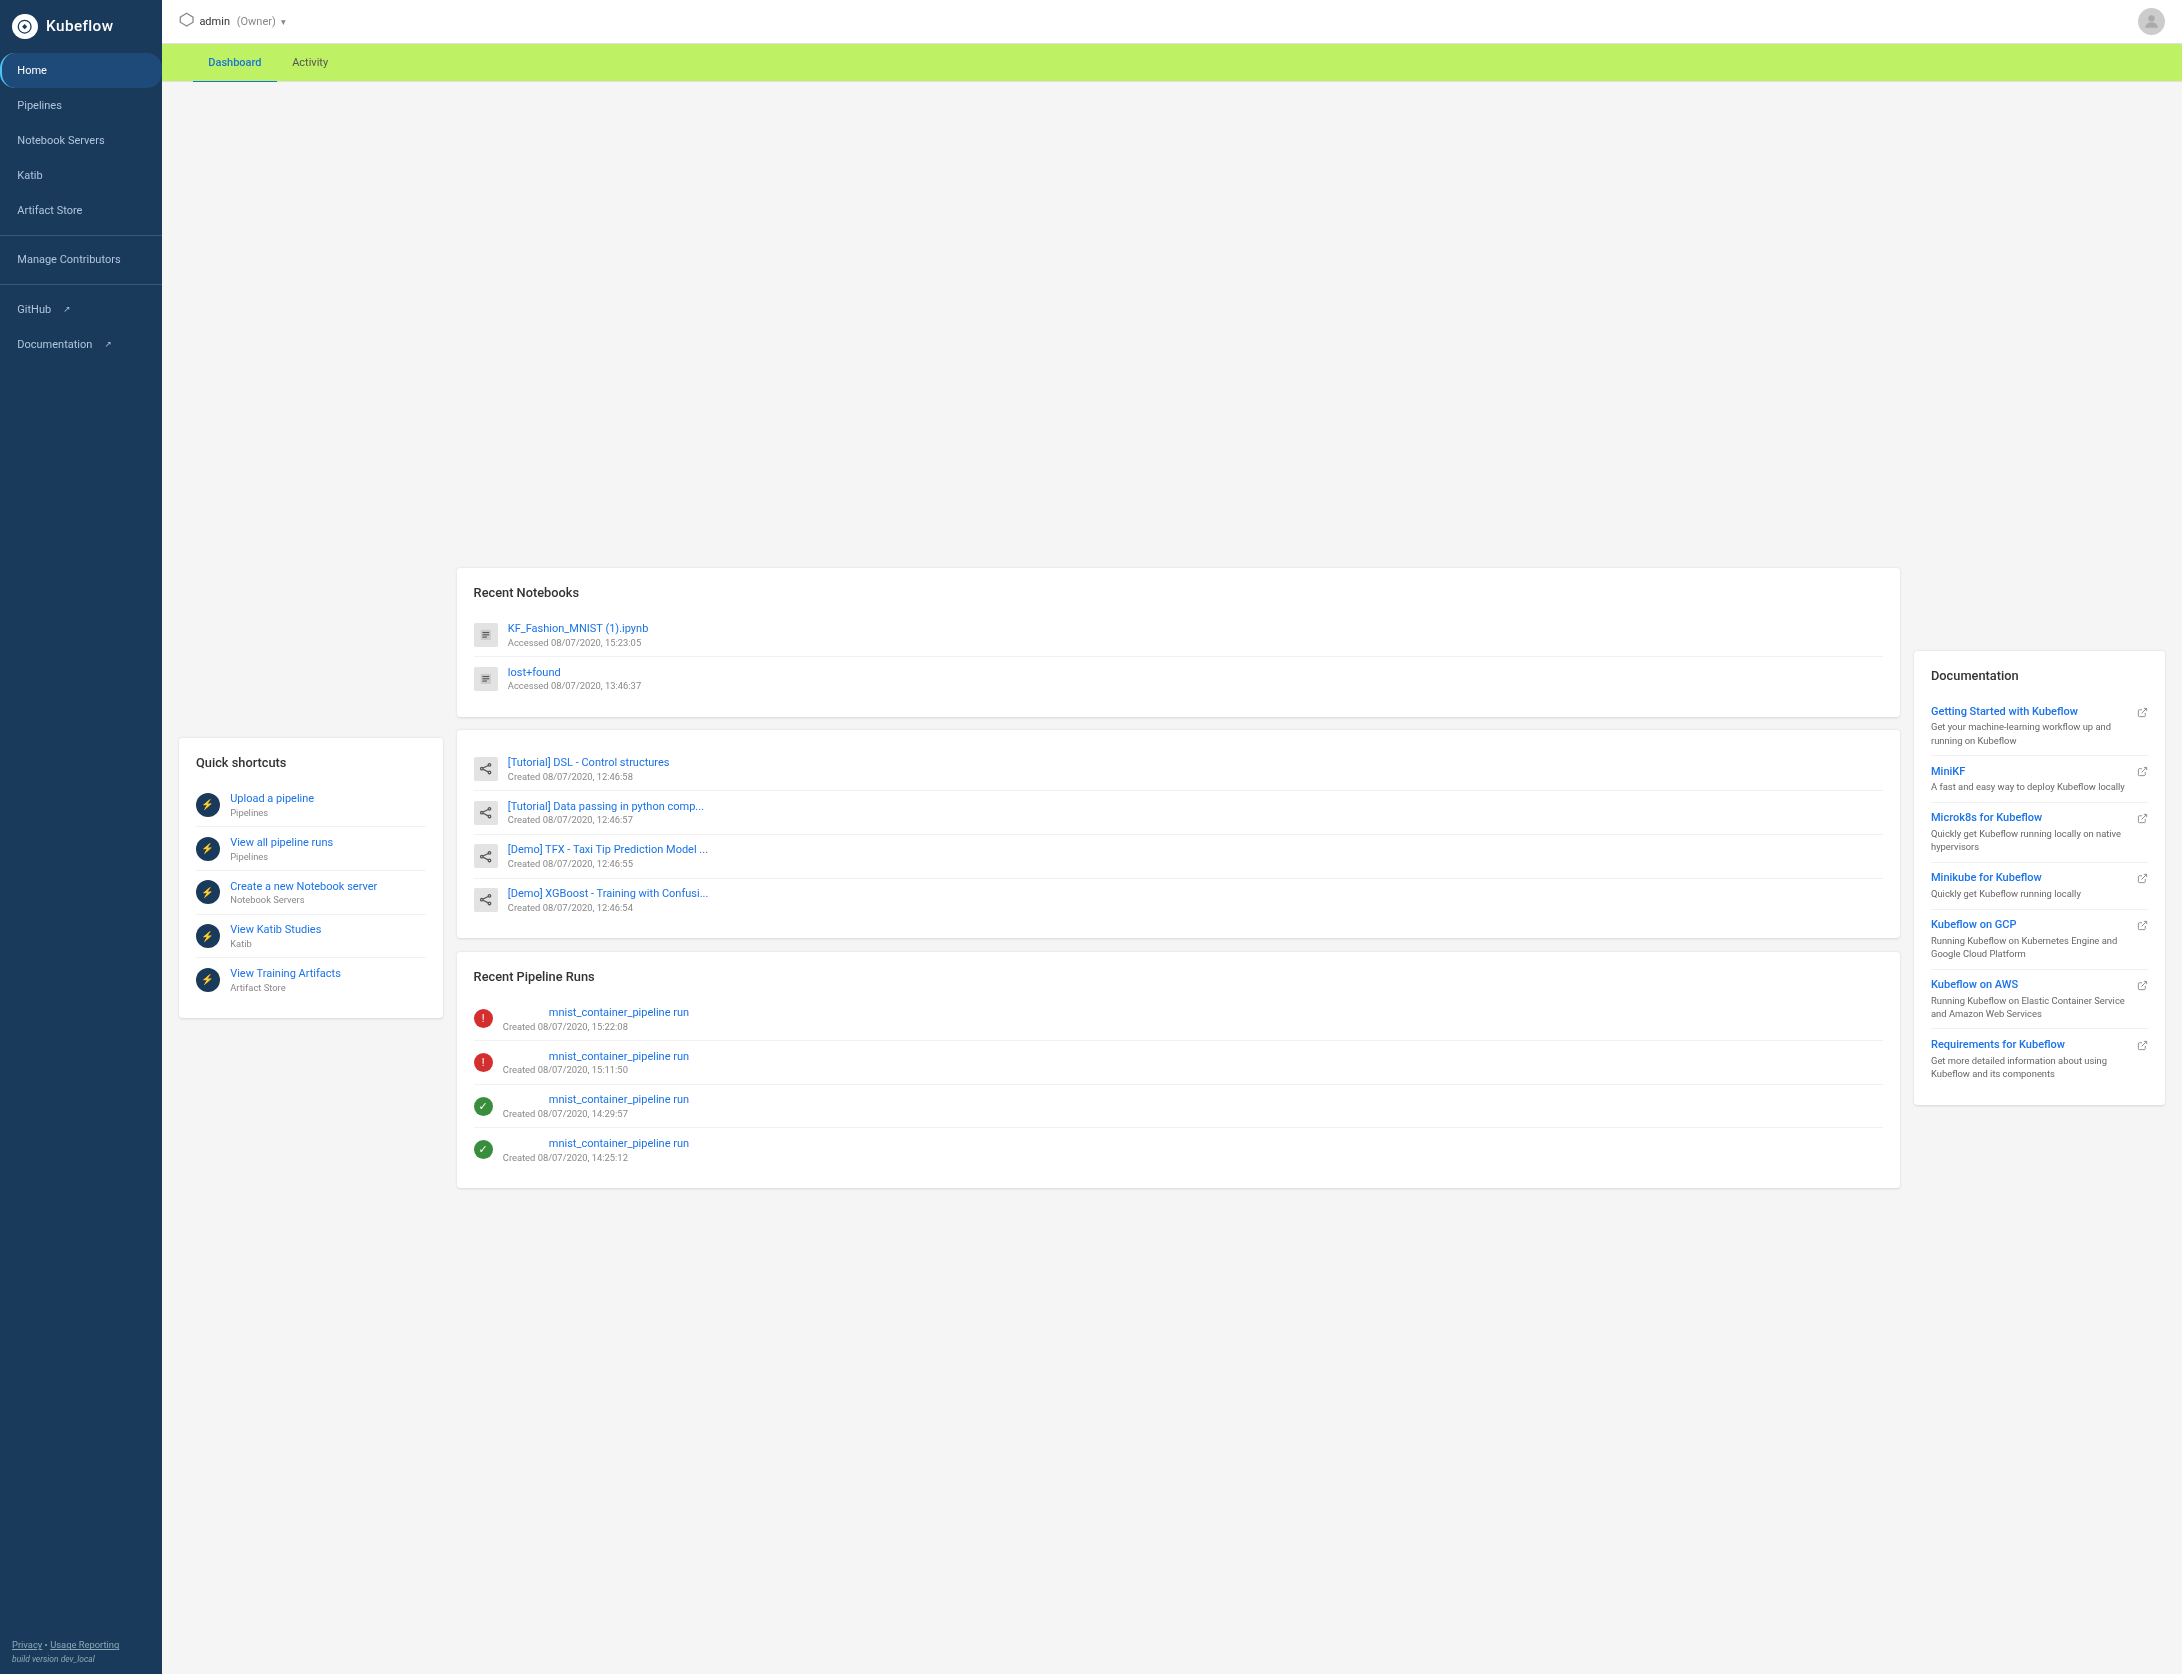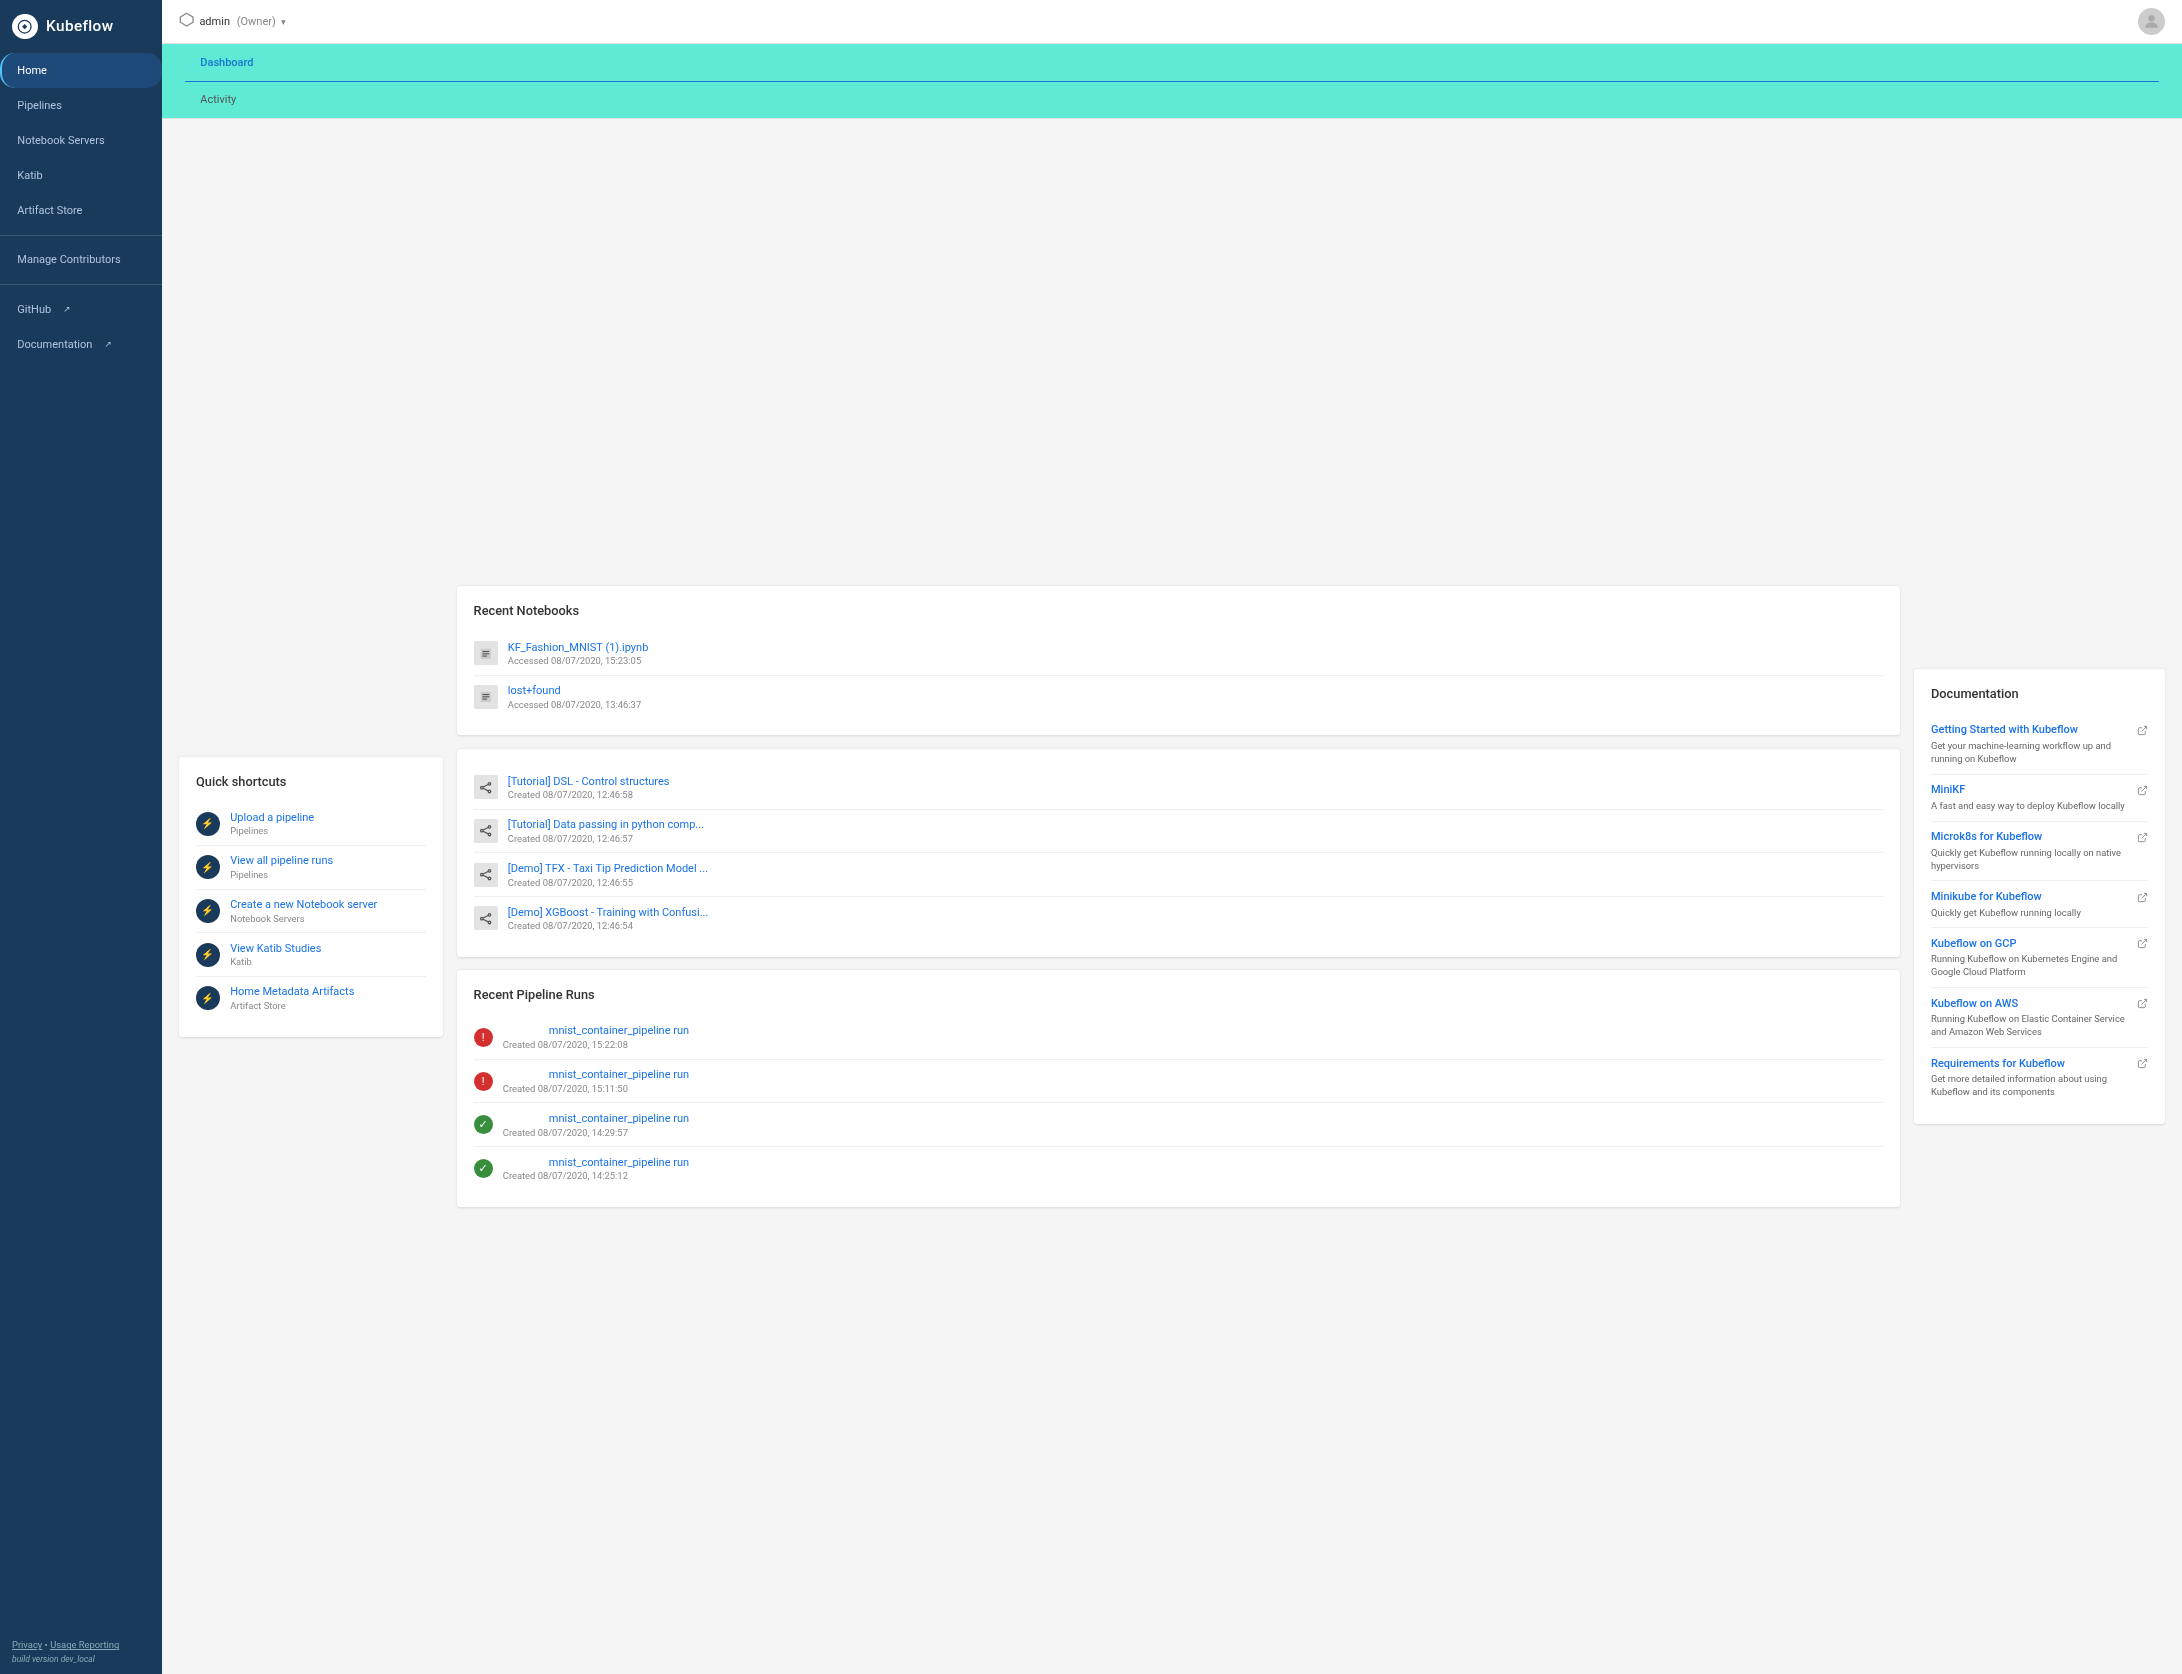--- a/index.html
+++ b/index.html
@@ -88,25 +88,24 @@
     #user-avatar {
       width: 27px; height: 27px;
       border-radius: 50%;
       background: #ccc;
       display: flex; align-items: center; justify-content: center;
       overflow: hidden;
     }
 
     
     #tabs {
-      background: #5eead4;
+      background: #bef264;
       display: flex;
       border-bottom: 0.9px solid #e0e0e0;
-      padding: 0 23px;
-      flex-direction: column;
+      padding: 0 31px;
     }
     .tab {
       padding: 12px 15.3px;
       cursor: pointer;
       font-size: 11px;
       color: #555;
       border-bottom: 1.7px solid transparent;
       margin-bottom: -0.9px;
     }
     .tab.active { color: #1976d2; border-bottom: 1.7px solid #1976d2; font-weight: 500; }
@@ -343,21 +342,21 @@
         <div class="shortcut-item">
           <div class="shortcut-icon">⚡</div>
           <div class="shortcut-text">
             <div class="shortcut-name">View Katib Studies</div>
             <div class="shortcut-sub">Katib</div>
           </div>
         </div>
         <div class="shortcut-item">
           <div class="shortcut-icon">⚡</div>
           <div class="shortcut-text">
-            <div class="shortcut-name">Home Metadata Artifacts</div>
+            <div class="shortcut-name">View Training Artifacts</div>
             <div class="shortcut-sub">Artifact Store</div>
           </div>
         </div>
       </div>
     </div>
 
     <div id="middle-col">
 
       <div class="card">
         <div class="card-title">Recent Notebooks</div>

